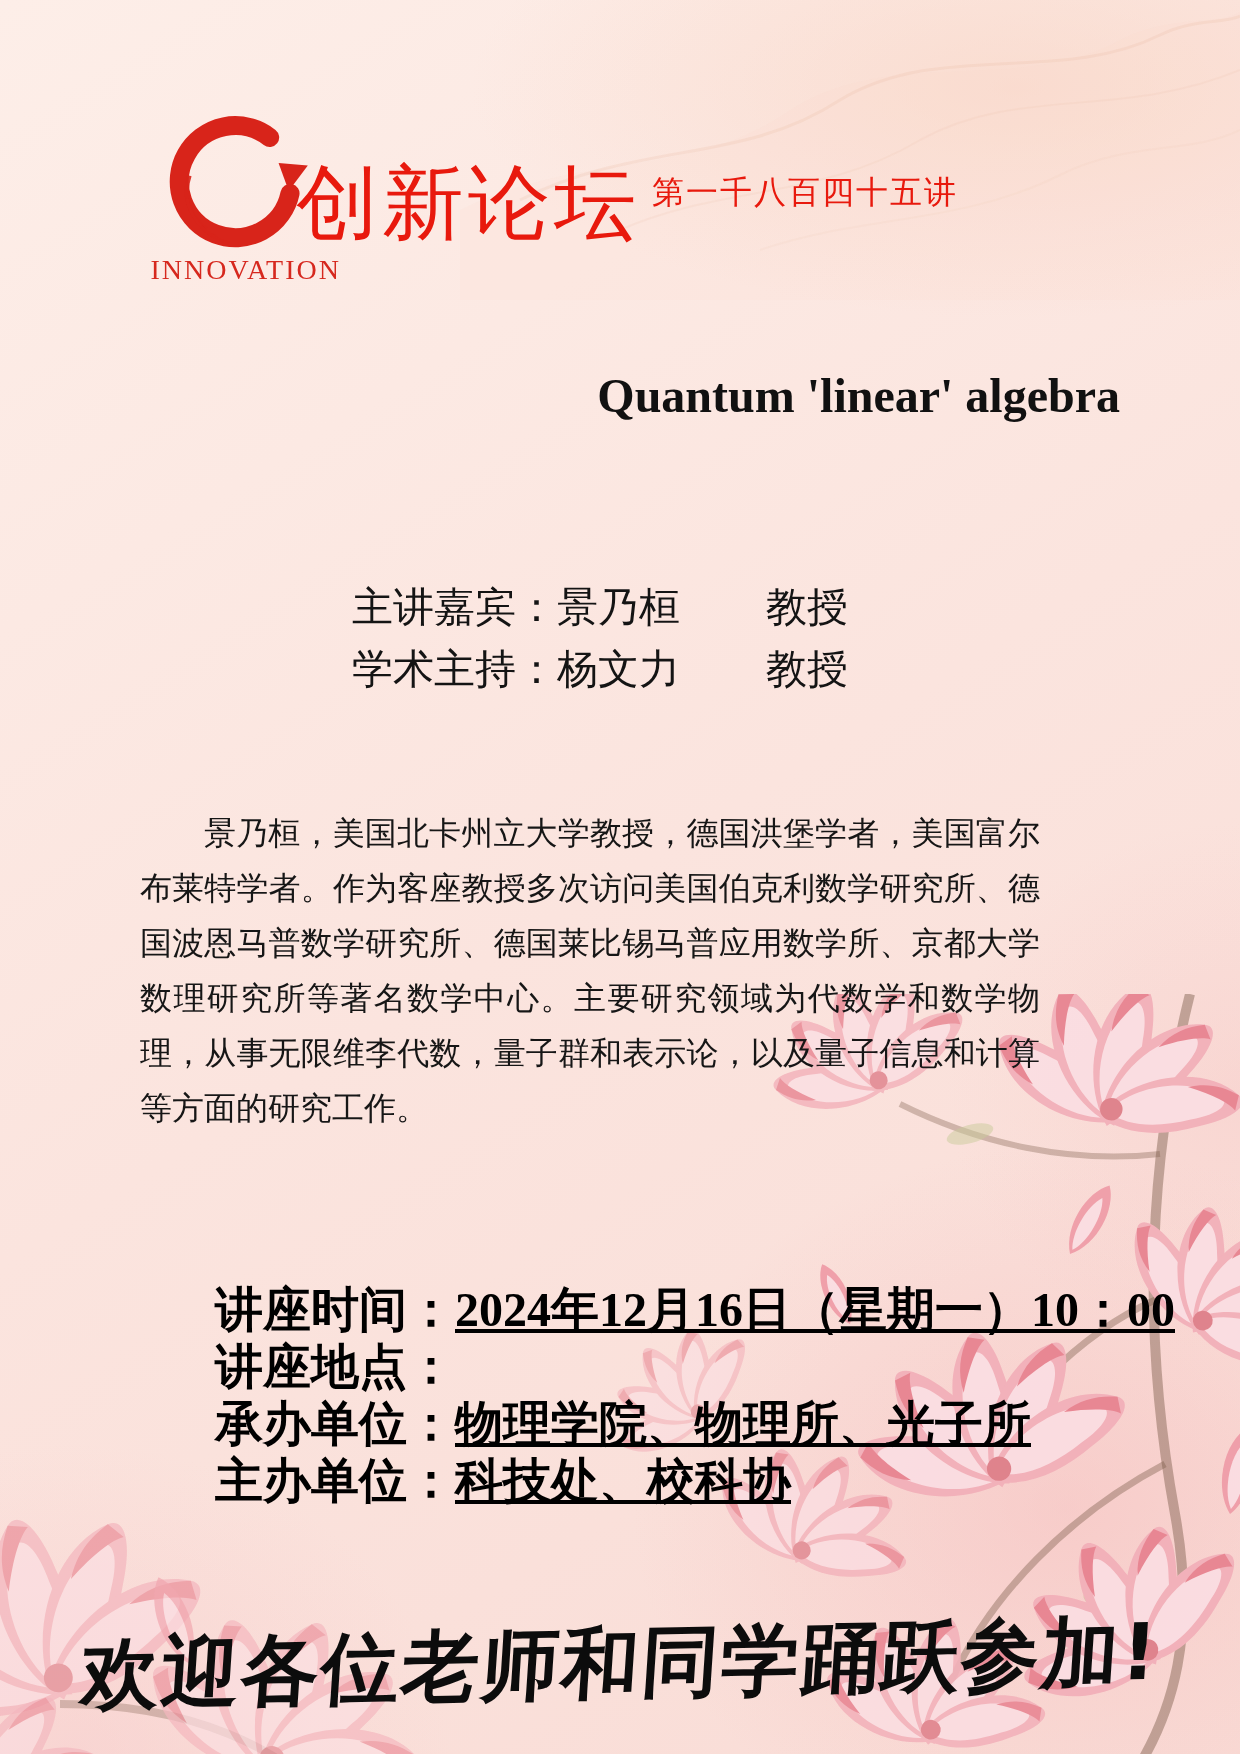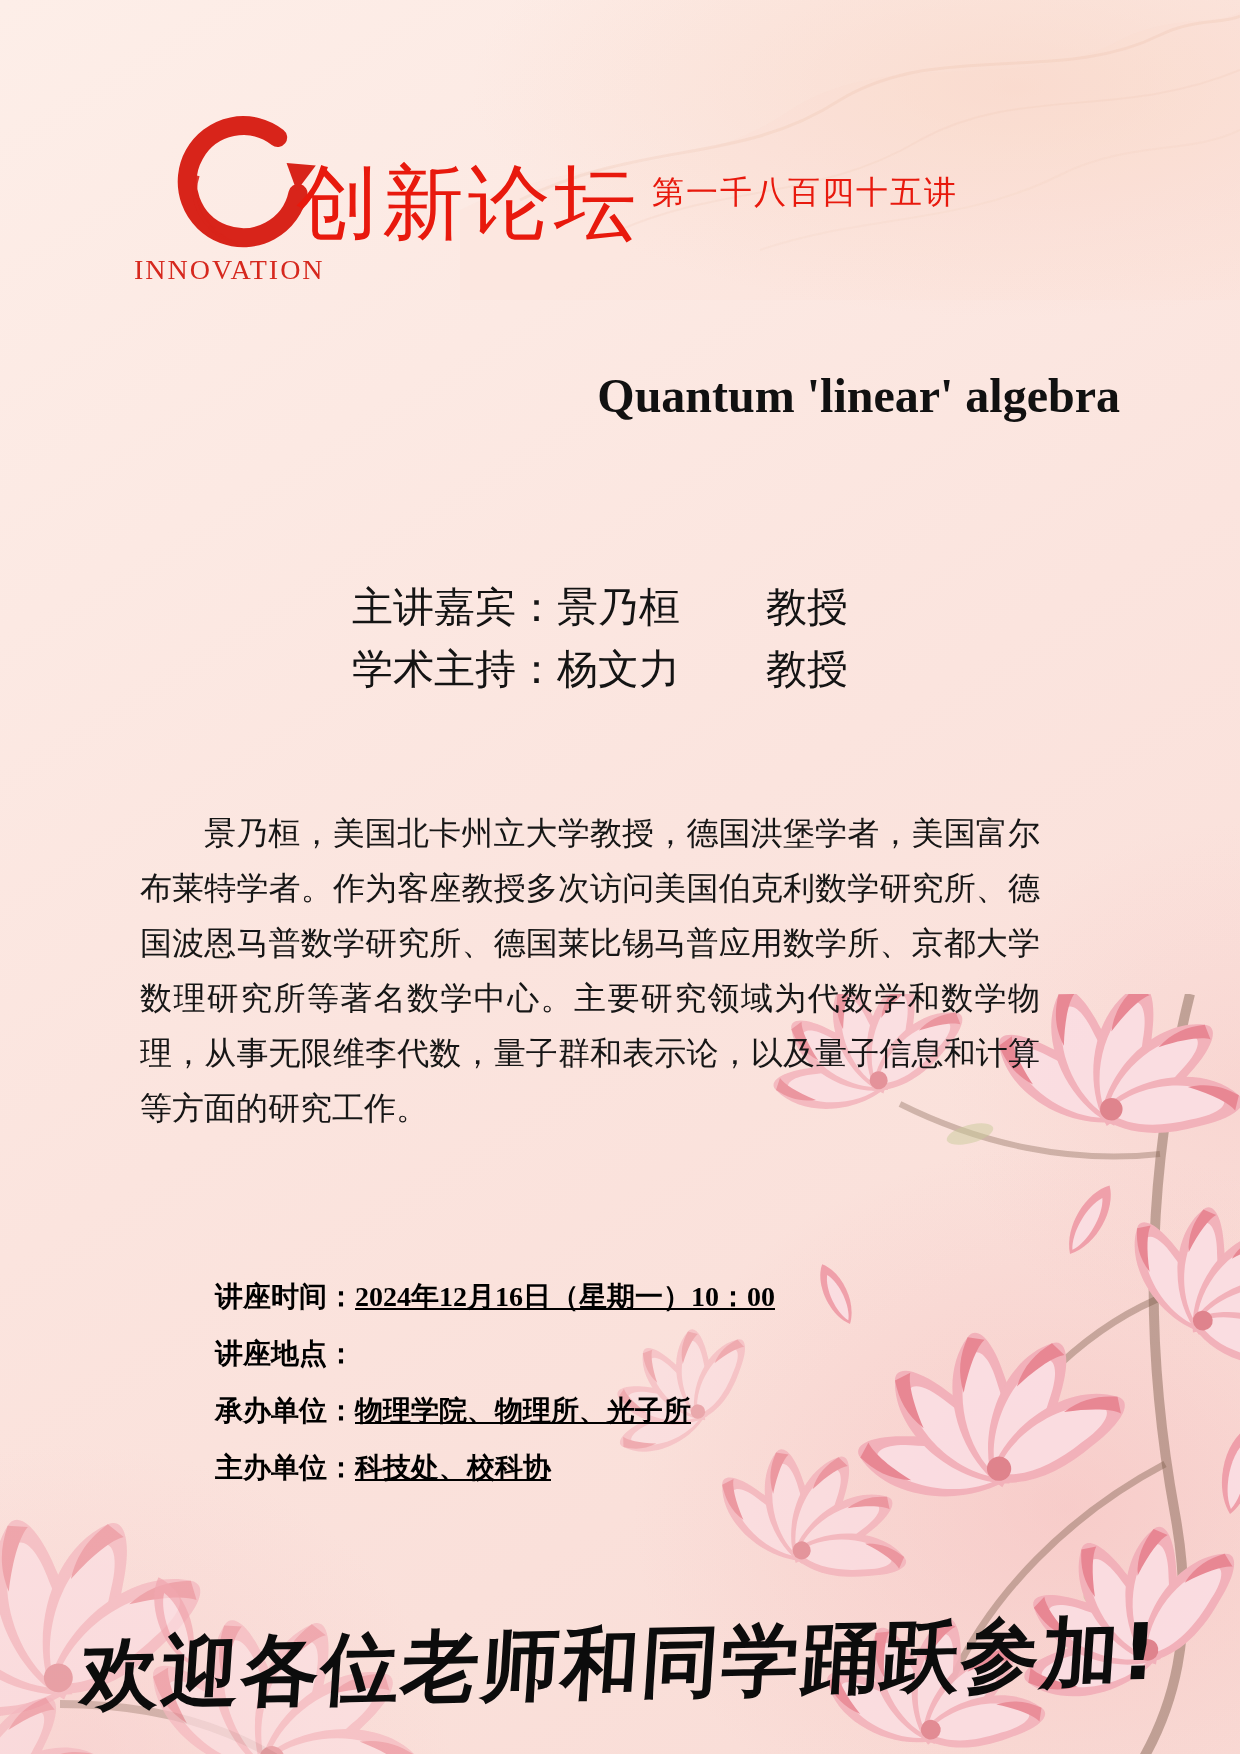--- a/index.html
+++ b/index.html
@@ -19,21 +19,21 @@
       radial-gradient(420px 380px at 100% 62%, rgba(245,190,190,.30), transparent 70%),
       linear-gradient(148deg, #fdeee8 0%, #fbe4de 50%, #f9dcd6 100%);
   }
 
   .bg-layer { position:absolute; pointer-events:none; }
   .bg-mountain { top:0; right:0; opacity:.55; }
   .bg-flowers-br { right:-30px; bottom:-40px; opacity:.9; }
   .bg-flowers-bl { left:-60px; bottom:-70px; opacity:.8; }
 
   
-  .logo-block { position:absolute; left:134px; top:112px; width:215px; text-align:left; }
+  .logo-block { position:absolute; left:126px; top:112px; width:215px; text-align:right; }
   .logo-mark { display:block; margin:0 auto; }
   .logo-word {
     display:block; margin-top:2px;
     font-family:"Liberation Serif","DejaVu Serif",serif;
     font-size:28px; letter-spacing:2px; color:#d6281e; font-weight:400;
   }
   .forum-title {
     position:absolute; left:296px; top:146px;
     font-size:82px; font-weight:400; color:#e8190d;
     letter-spacing:4px; line-height:1;
@@ -60,21 +60,21 @@
   .speaker-gap { display:inline-block; width:86px; }
 
   
   .bio {
     position:absolute; left:140px; top:792px; width:900px;
     font-size:32px; line-height:55px; color:#161616;
     text-align:justify; text-indent:2em;margin-top:14px;
   }
 
   
-  .details { position:absolute; left:215px; top:1278px; font-size:28px; font-weight:700; color:#000; }
+  .details { position:absolute; left:215px; top:1278px; font-size:48px; font-weight:700; color:#000; }
   .detail-row { height:57px; display:flex; align-items:baseline; white-space:nowrap; }
   .detail-value { font-family:"Liberation Serif","DejaVu Serif",serif; font-weight:700;text-decoration:underline; }
 
   
   .welcome {
     position:absolute; left:0; top:1612px; width:1240px;
     text-align:center;
     font-size:78px; font-weight:900; color:#0c0c0c;
     transform:rotate(-1.2deg) skewX(-5deg);
     letter-spacing:2px;

